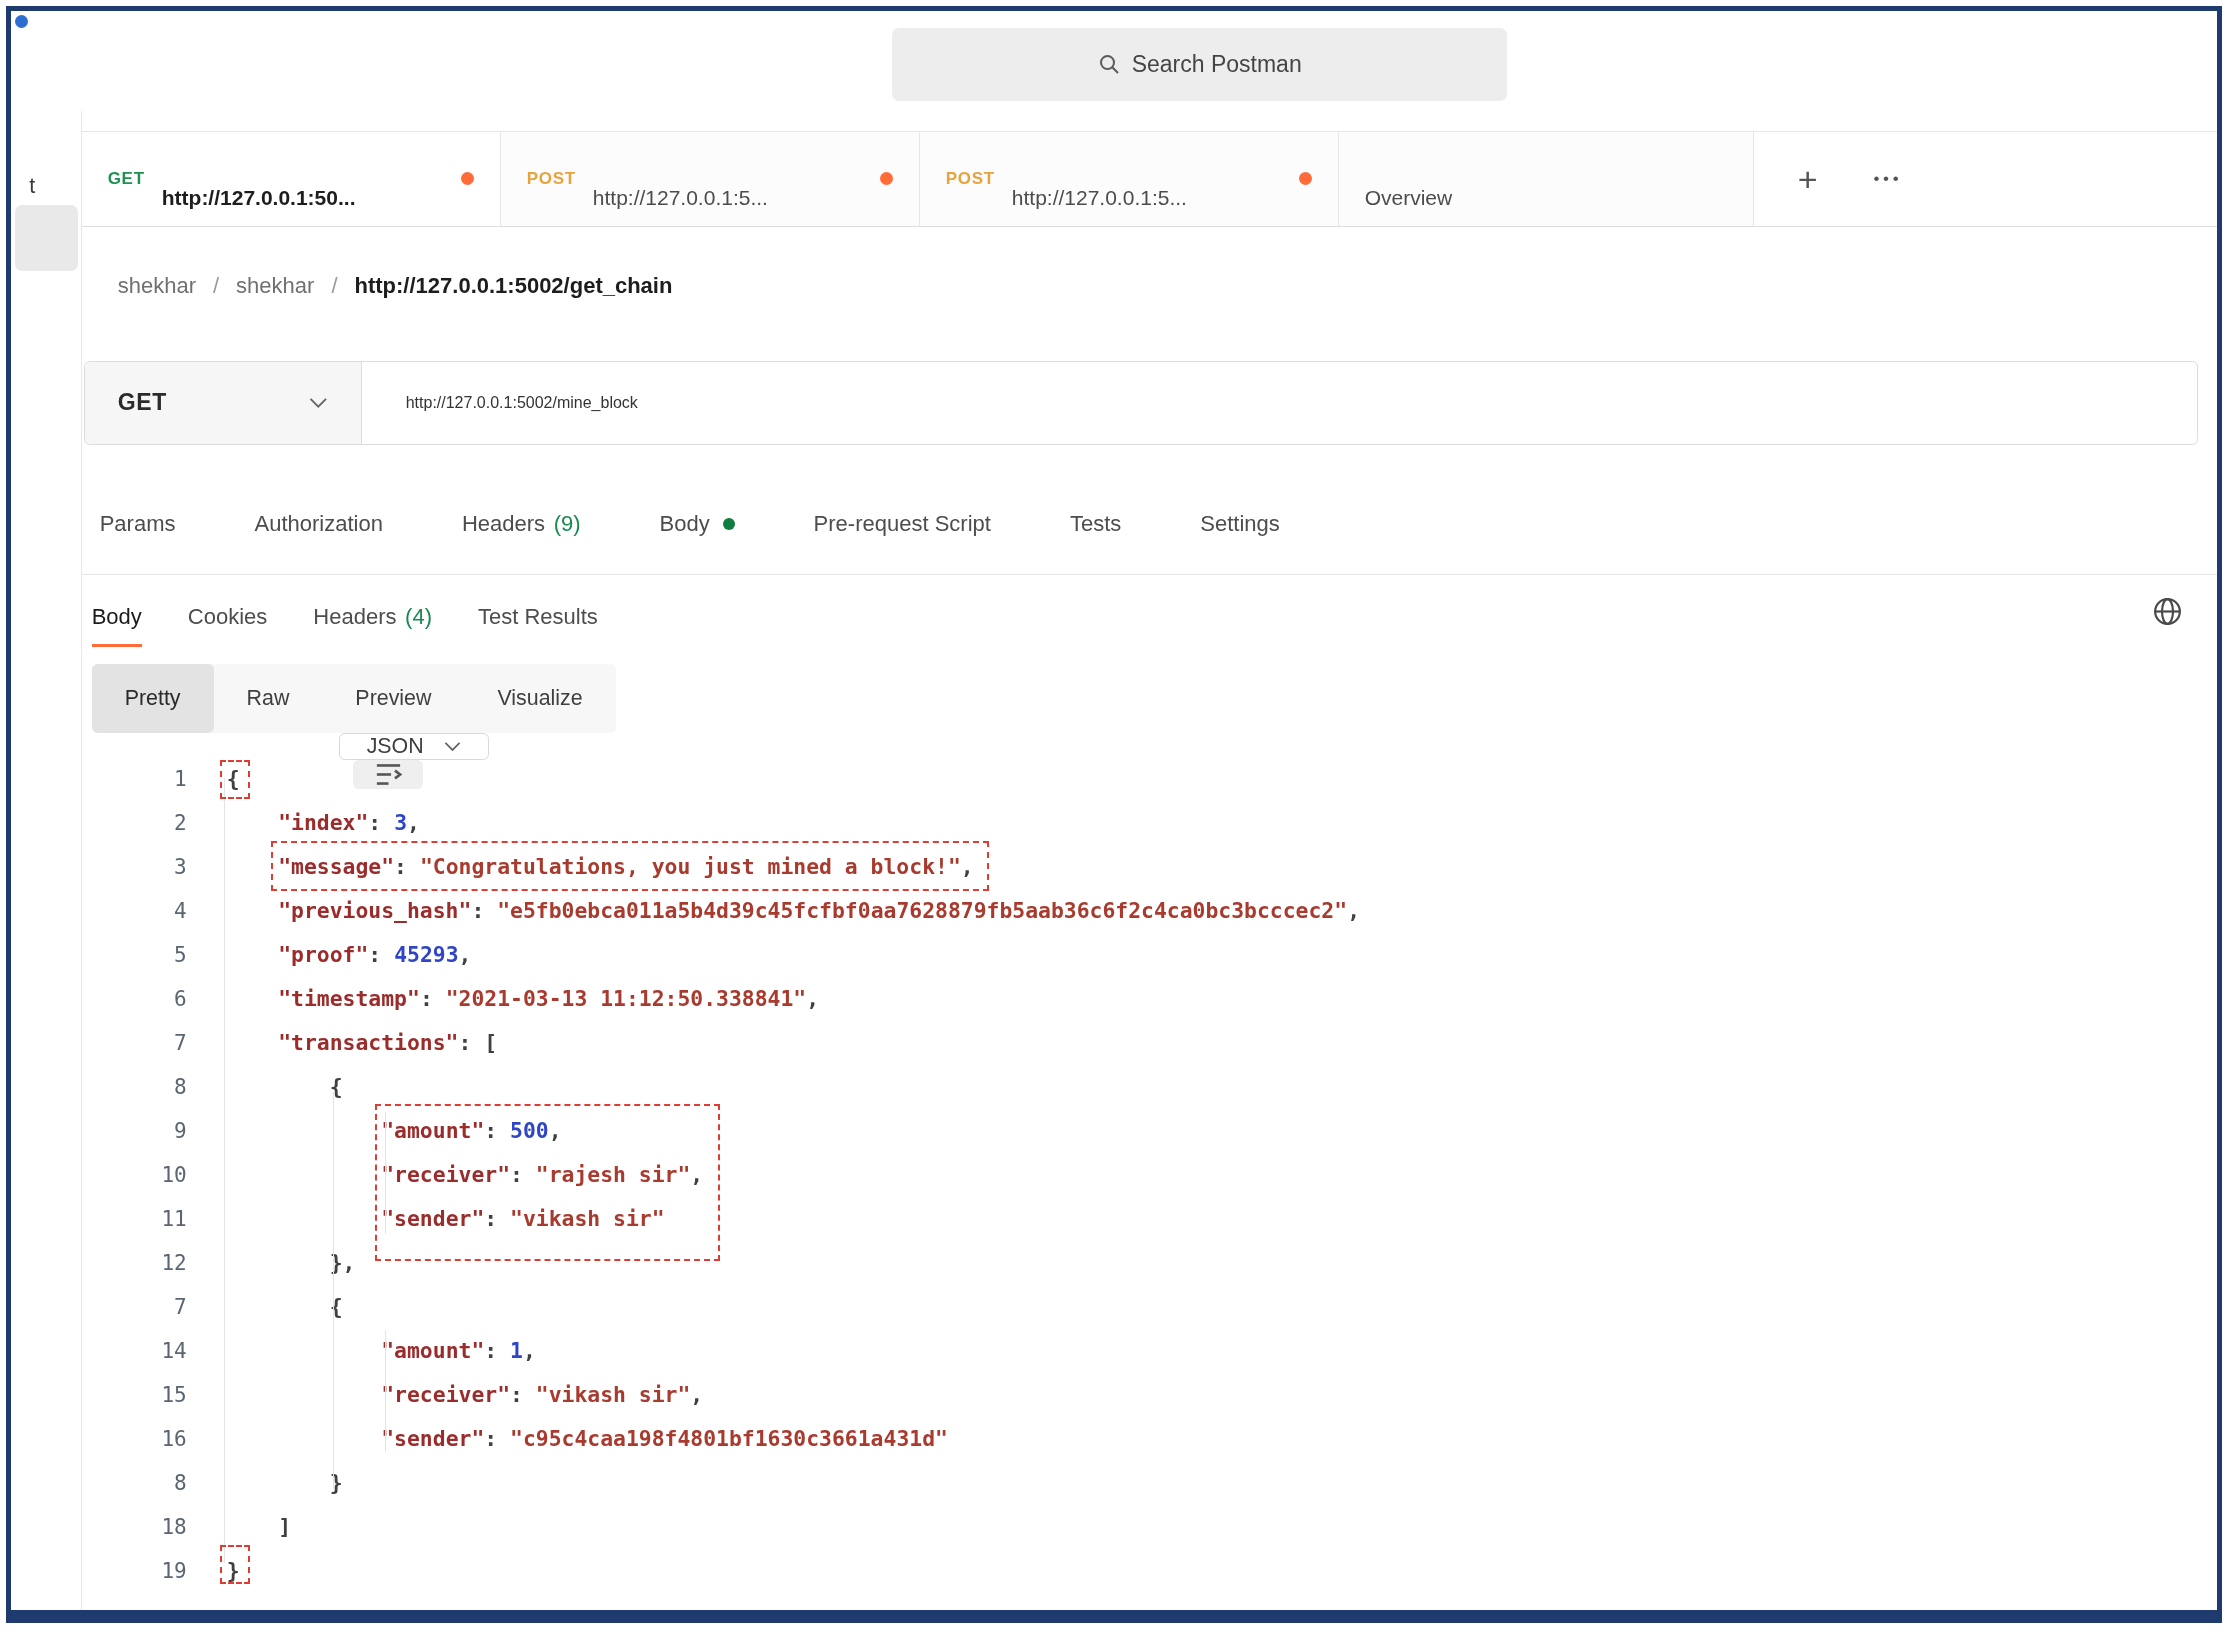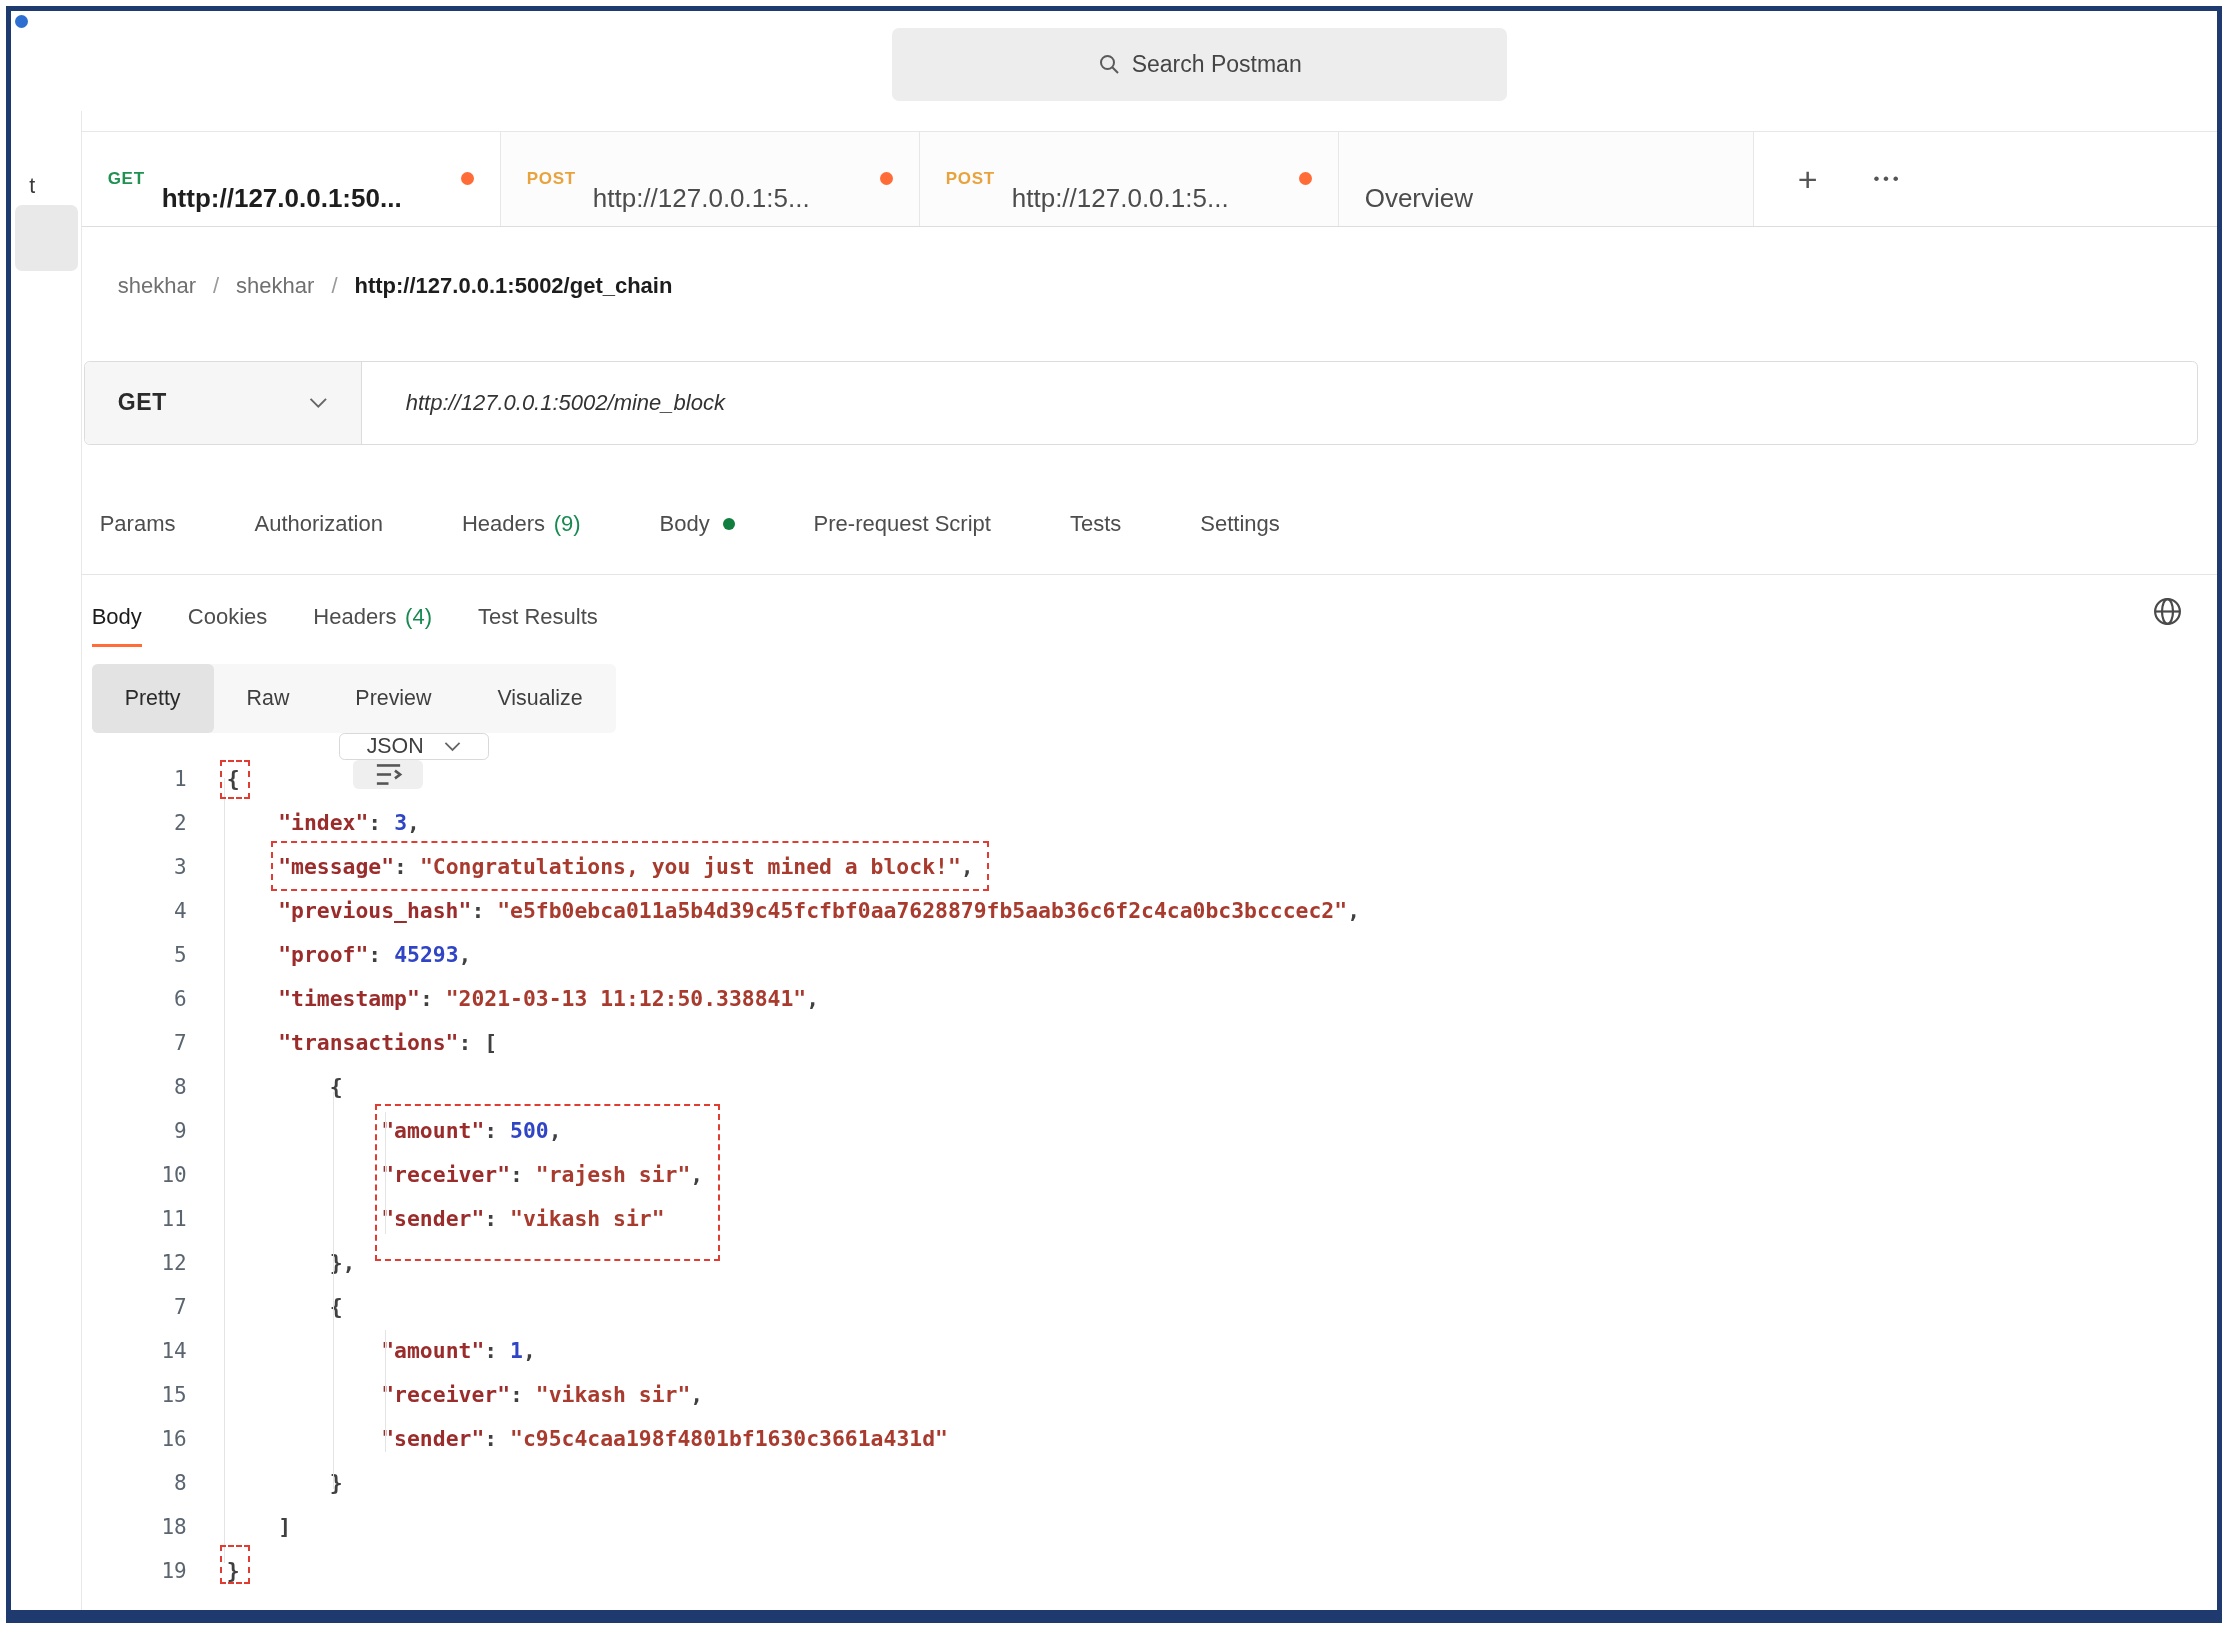--- a/index.html
+++ b/index.html
@@ -27,38 +27,38 @@
   .rail-box{ position:absolute; left:4.3px; top:94px; width:63px; height:66px; background:#e9e9e9; border-radius:7.1px; }
 
   .tabbar{ position:absolute; left:71px; top:120px; right:0; height:96px; display:flex;
            align-items:stretch; border-top:0.7px solid #e7e7e7; border-bottom:0.7px solid #dddddd; background:#fff; }
   .tab{ display:flex; align-items:center; padding:0 26px; border-right:0.7px solid #e7e7e7; width:419px; background:#fcfcfc; }
   .tab.active{ background:#fff; }
   .tab.overview{ width:415px; }
   .tab-method{ font-size:17px; font-weight:bold; margin-right:17px; letter-spacing:0.7px; }
   .tab-method.get{ color:var(--method-get); }
   .tab-method.post{ color:var(--method-post); }
-  .tab-label{ font-size:26px; color:#4c4c4c; white-space:nowrap; overflow:hidden;margin-top:39px; }
+  .tab-label{ font-size:21px; color:#4c4c4c; white-space:nowrap; overflow:hidden;margin-top:39px; }
   .tab.active .tab-label{ color:#1e1e1e; font-weight:bold; }
   .dot{ width:13px; height:13px; border-radius:50%; background:var(--unsaved-dot); margin-left:auto; flex:none; }
   .tab-actions{ display:flex; align-items:center; }
   .plus-btn{ font-size:34px; color:#555; margin-left:44px; line-height:1; font-weight:300; }
   .more-btn{ font-size:17px; color:#555; margin-left:56px; letter-spacing:3.6px; }
 
   .breadcrumb{ position:absolute; left:107px; top:252px; height:36px; display:flex; align-items:flex-end;
                gap:17px; font-size:22px; color:#707070; }
   .breadcrumb .sep{ color:#9a9a9a; }
   .breadcrumb .current{ font-weight:bold; color:#1d1d1d; }
 
   .urlbar{ position:absolute; left:73px; top:350px; width:2114px; height:84px; border:0.7px solid #dcdcdc;
            border-radius:5.7px; display:flex; align-items:stretch; background:#fff; }
   .method-select{ width:277px; background:#f6f6f6; border-right:0.7px solid #dcdcdc; border-radius:5.7px 0 0 5.7px;
                   display:flex; align-items:center; justify-content:space-between; padding:0 33px; }
   .method-select .m{ font-size:23px; font-weight:bold; color:#2b2b2b; letter-spacing:0.7px; }
-  .url-input{ flex:1; display:flex; align-items:center; padding-left:44px; font-size:22px; color:#333;font-style:italic; }
+  .url-input{ flex:1; display:flex; align-items:center; padding-left:44px; font-size:16px; color:#333; }
 
   .req-tabs{ position:absolute; left:89px; top:483px; height:61px; display:flex; align-items:center;
              gap:79px; font-size:22px; color:#4d4d4d; }
   .req-tab{ display:flex; align-items:center; gap:8.6px; }
   .count{ color:var(--count-green); }
   .body-dot{ width:12px; height:12px; border-radius:50%; background:var(--body-dot-green); margin-left:4.3px; }
 
   .hdiv{ position:absolute; left:71px; top:563px; right:0; height:0.7px; background:#e5e5e5; }
 
   .resp-tabs{ position:absolute; left:81px; top:573px; height:63px; display:flex; align-items:flex-end;

